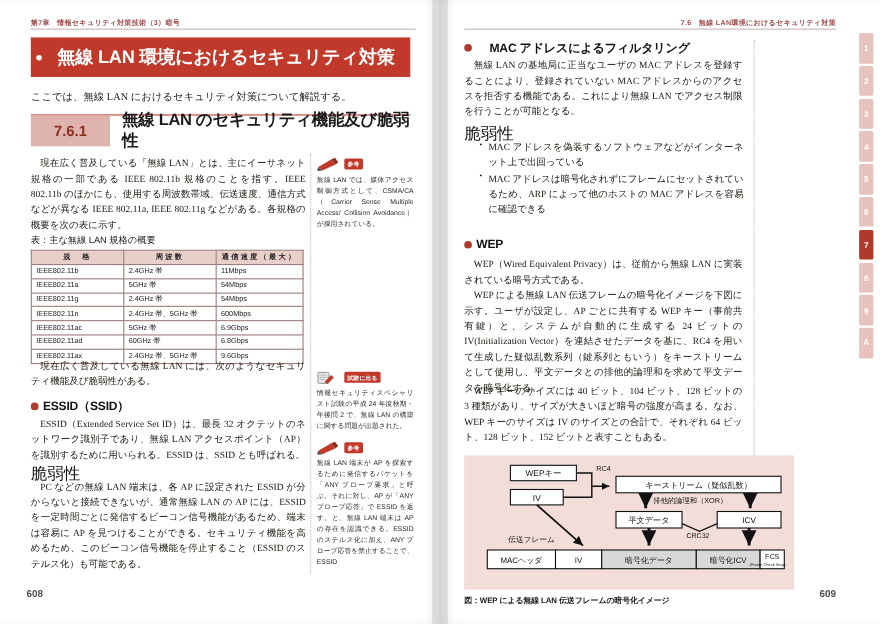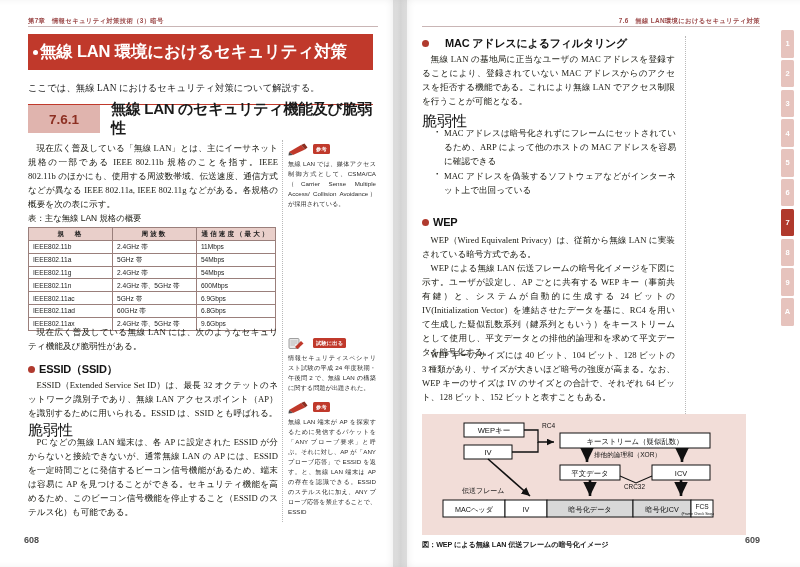--- a/index.html
+++ b/index.html
@@ -73,21 +73,21 @@
   }
   .sec-title {
     flex: 1;
     background: #c0392b;
     color: #ffffff;
     font-family: "Liberation Sans", sans-serif;
     font-weight: bold;
     font-size: 16.5px;
     display: flex;
     align-items: center;
-    padding-left: 12px;
+    padding-left: 24px;
     letter-spacing: -0.2px;
     position: relative;
   }
   .sec-dot {
     position: absolute;
     left: 5px; top: 50%;
     width: 5px; height: 5px;
     margin-top: -2.5px;
     background: #ffffff;
     border-radius: 50%;
@@ -275,21 +275,21 @@
     content: "•";
     position: absolute;
     left: 0; top: -0.5px;
     font-size: 7px;
   }
 
   
   .fig-wrap {
     position: absolute;
     top: 414px;
-    width: 324px;
+    width: 300px;
   }
   .fig-box {
     background: #f2ddd8;
     padding: 6px 8px 7px;
   }
   .fig-cap {
     margin-top: 5px;
     font-family: "Liberation Sans", sans-serif;
     font-size: 7.2px;
     font-weight: bold;
@@ -490,22 +490,22 @@
       <span>MAC アドレスによるフィルタリング</span>
     </div>
 
     <div class="body-col" style="top:53px;">
       <p>無線 LAN の基地局に正当なユーザの MAC アドレスを登録することにより、登録されていない MAC アドレスからのアクセスを拒否する機能である。これにより無線 LAN でアクセス制限を行うことが可能となる。</p>
     </div>
 
     <div class="shead" style="top:112px;">脆弱性</div>
 
     <ul class="dots" style="position:absolute; left:36px; top:127px; width:240px;">
+      <li>MAC アドレスを偽装するソフトウェアなどがインターネット上で出回っている</li>
       <li>MAC アドレスは暗号化されずにフレームにセットされているため、ARP によって他のホストの MAC アドレスを容易に確認できる</li>
-      <li>MAC アドレスを偽装するソフトウェアなどがインターネット上で出回っている</li>
     </ul>
 
     <div class="bhead" style="top:216px;">
       <span class="bdot"></span>
       <span>WEP</span>
     </div>
 
     <div class="body-col" style="top:234px;">
       <p>WEP（Wired Equivalent Privacy）は、従前から無線 LAN に実装されている暗号方式である。</p>
     </div>

